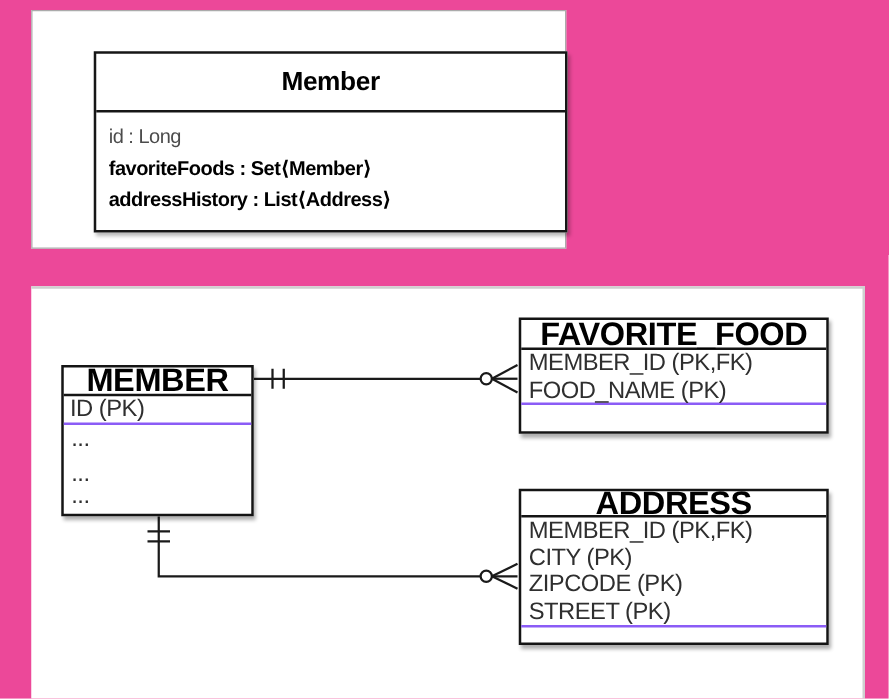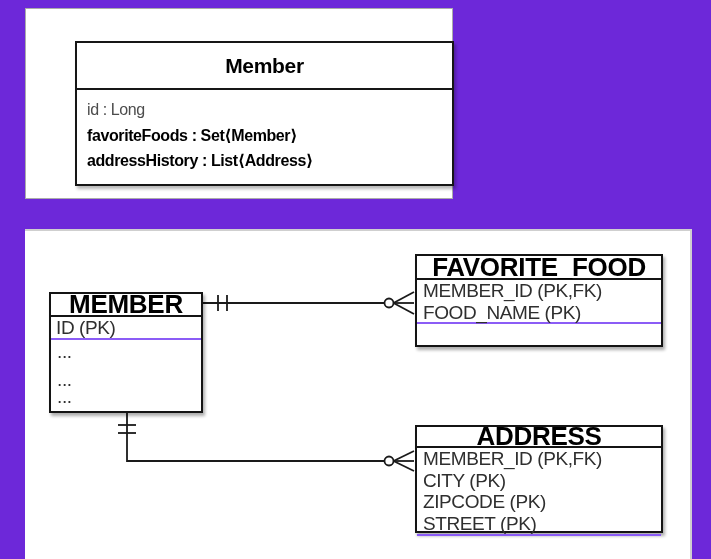--- a/index.html
+++ b/index.html
@@ -1,19 +1,19 @@
 <!DOCTYPE html>
 <html><head>
 <meta charset="utf-8">
 <style>
   * { margin:0; padding:0; box-sizing:border-box; }
   html,body { background:#ffffff; }
   #stage {
     position:relative; width:711px; height:559px;
-    background:#6d28d9; overflow:hidden;
+    background:#ec4899; overflow:hidden;
     font-family:"Liberation Sans","DejaVu Sans",sans-serif;
     color:#000;
   }
   
   .uml-outer-panel {
     position:absolute; left:25px; top:8px; width:428px; height:191px;
     border:1.5px solid #ababab; background:#fff;
   }
   .uml-class-box {
     position:absolute; left:49px; top:32px; width:379px; height:145px;
@@ -48,21 +48,21 @@
   #tbl-member       { left:49px;  top:292px; width:154px; height:121px; }
   #tbl-member .erd-header { height:23px; }
   #tbl-member .erd-rows   { height:23px; line-height:22px; padding-left:5px; }
   #tbl-member-body  { padding:3px 0 0 6px; color:#2f2f2f; font-size:19px; }
   .dots-row { line-height:17px; }
   .dots-gap { margin-top:11px; }
   #tbl-favorite-food { left:415px; top:254px; width:248px; height:93px; }
   #tbl-favorite-food .erd-header { height:24px; }
   #tbl-favorite-food .erd-rows   { height:44px; }
   #tbl-favorite-food .erd-row    { line-height:21.5px; }
-  #tbl-address { left:415px; top:391px; width:248px; height:108px;margin-top:34px; }
+  #tbl-address { left:415px; top:391px; width:248px; height:125px; }
   #tbl-address .erd-header { height:21px; }
   #tbl-address .erd-rows   { height:88px; }
   #tbl-address .erd-row    { line-height:21.5px; }
   .erd-footer {  }
 
   
   #connectors { position:absolute; left:0; top:0; width:711px; height:559px; z-index:1; }
   #connectors line, #connectors path, #connectors polyline {
     stroke:#1a1a1a; stroke-width:1.8; fill:none;
   }

